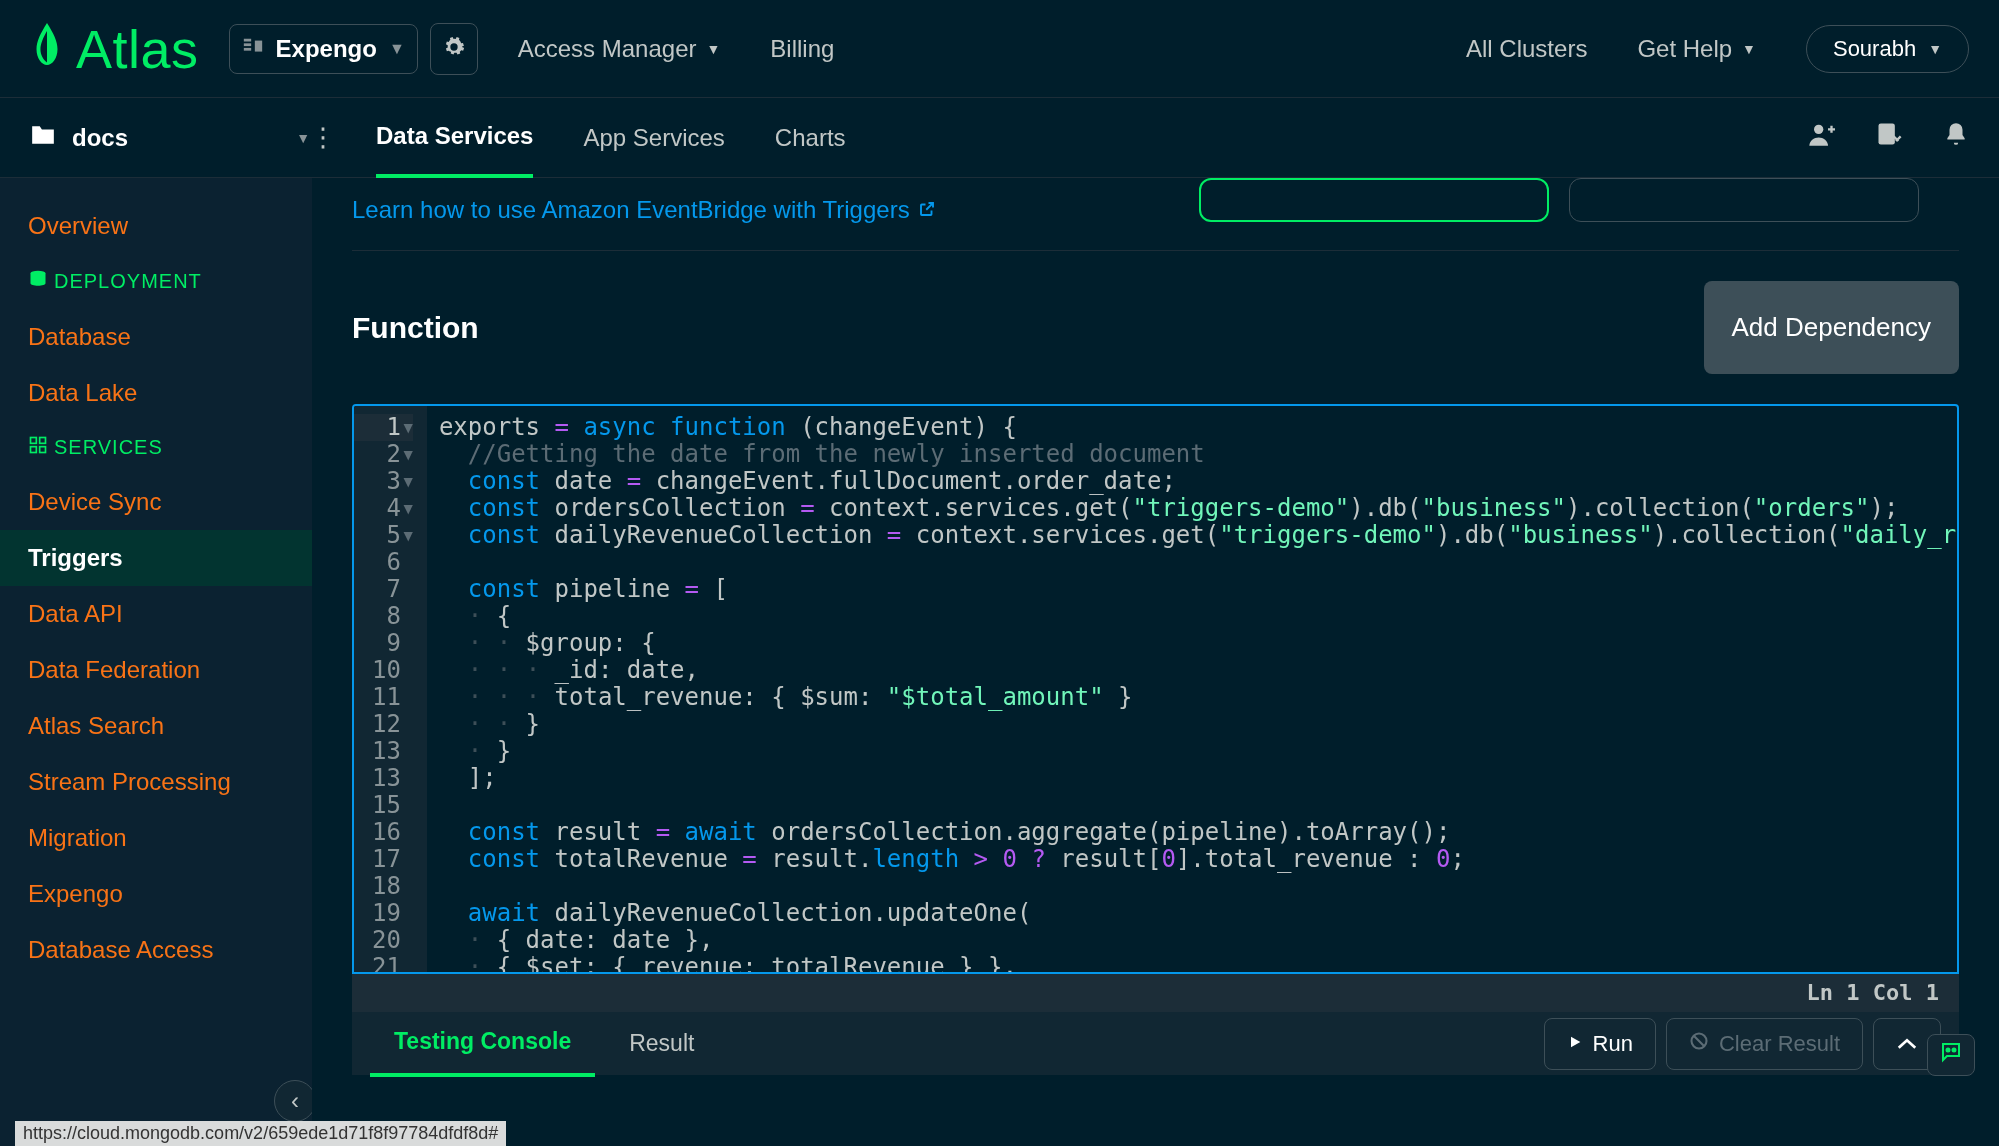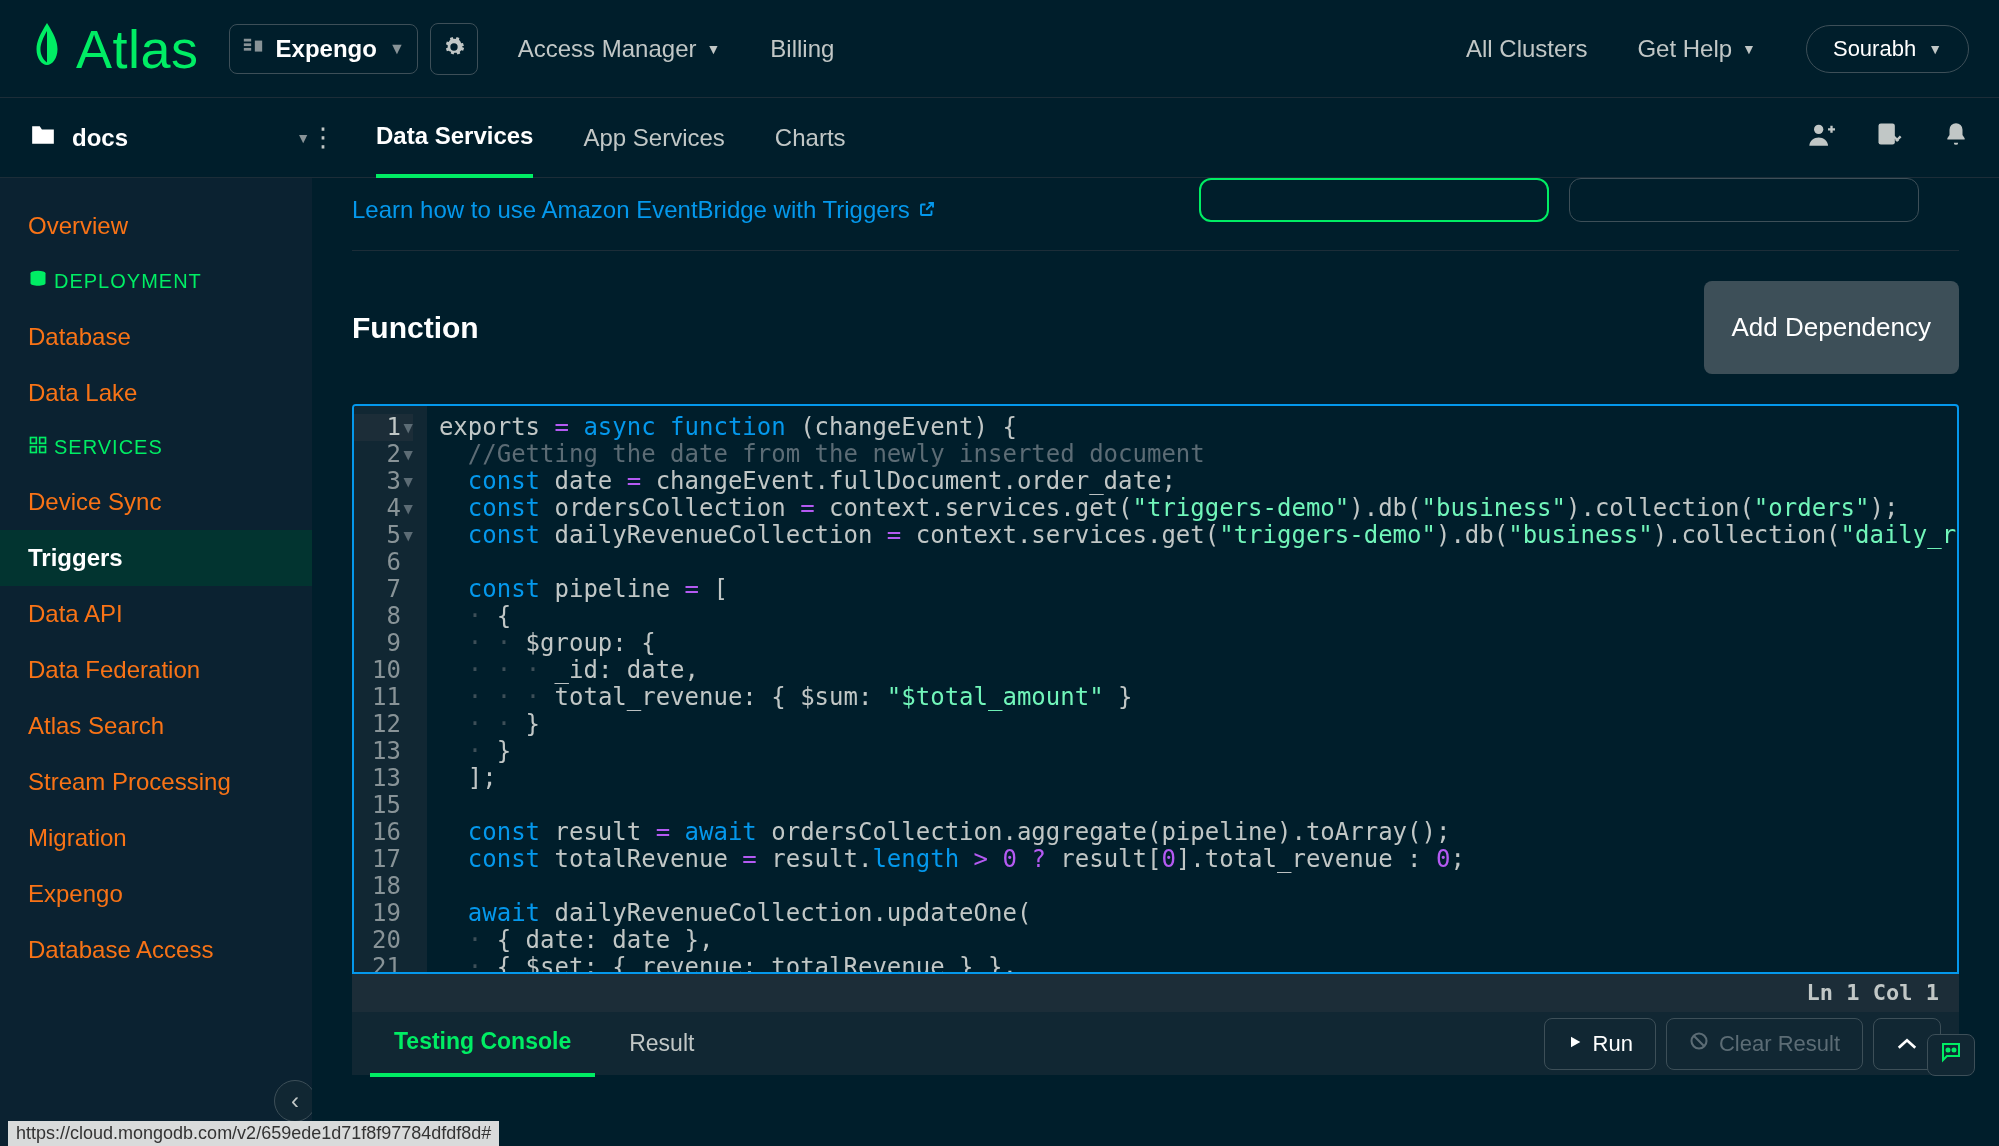--- a/index.html
+++ b/index.html
@@ -245,21 +245,21 @@
   font-size: 22px;
   display: flex;
   align-items: center;
   gap: 10px;
   color: #fff;
 }
 .console-btn.disabled { color: #5c6c75; }
 .status-url {
   position: absolute;
   bottom: 0;
-  left: 8px;
+  left: 15px;
   background: #d9dbdb;
   color: #333;
   font-size: 18px;
   padding: 2px 8px;
 }
 .collapse-btn {
   position: absolute;
   bottom: 24px;
   right: -4px;
   width: 42px;

